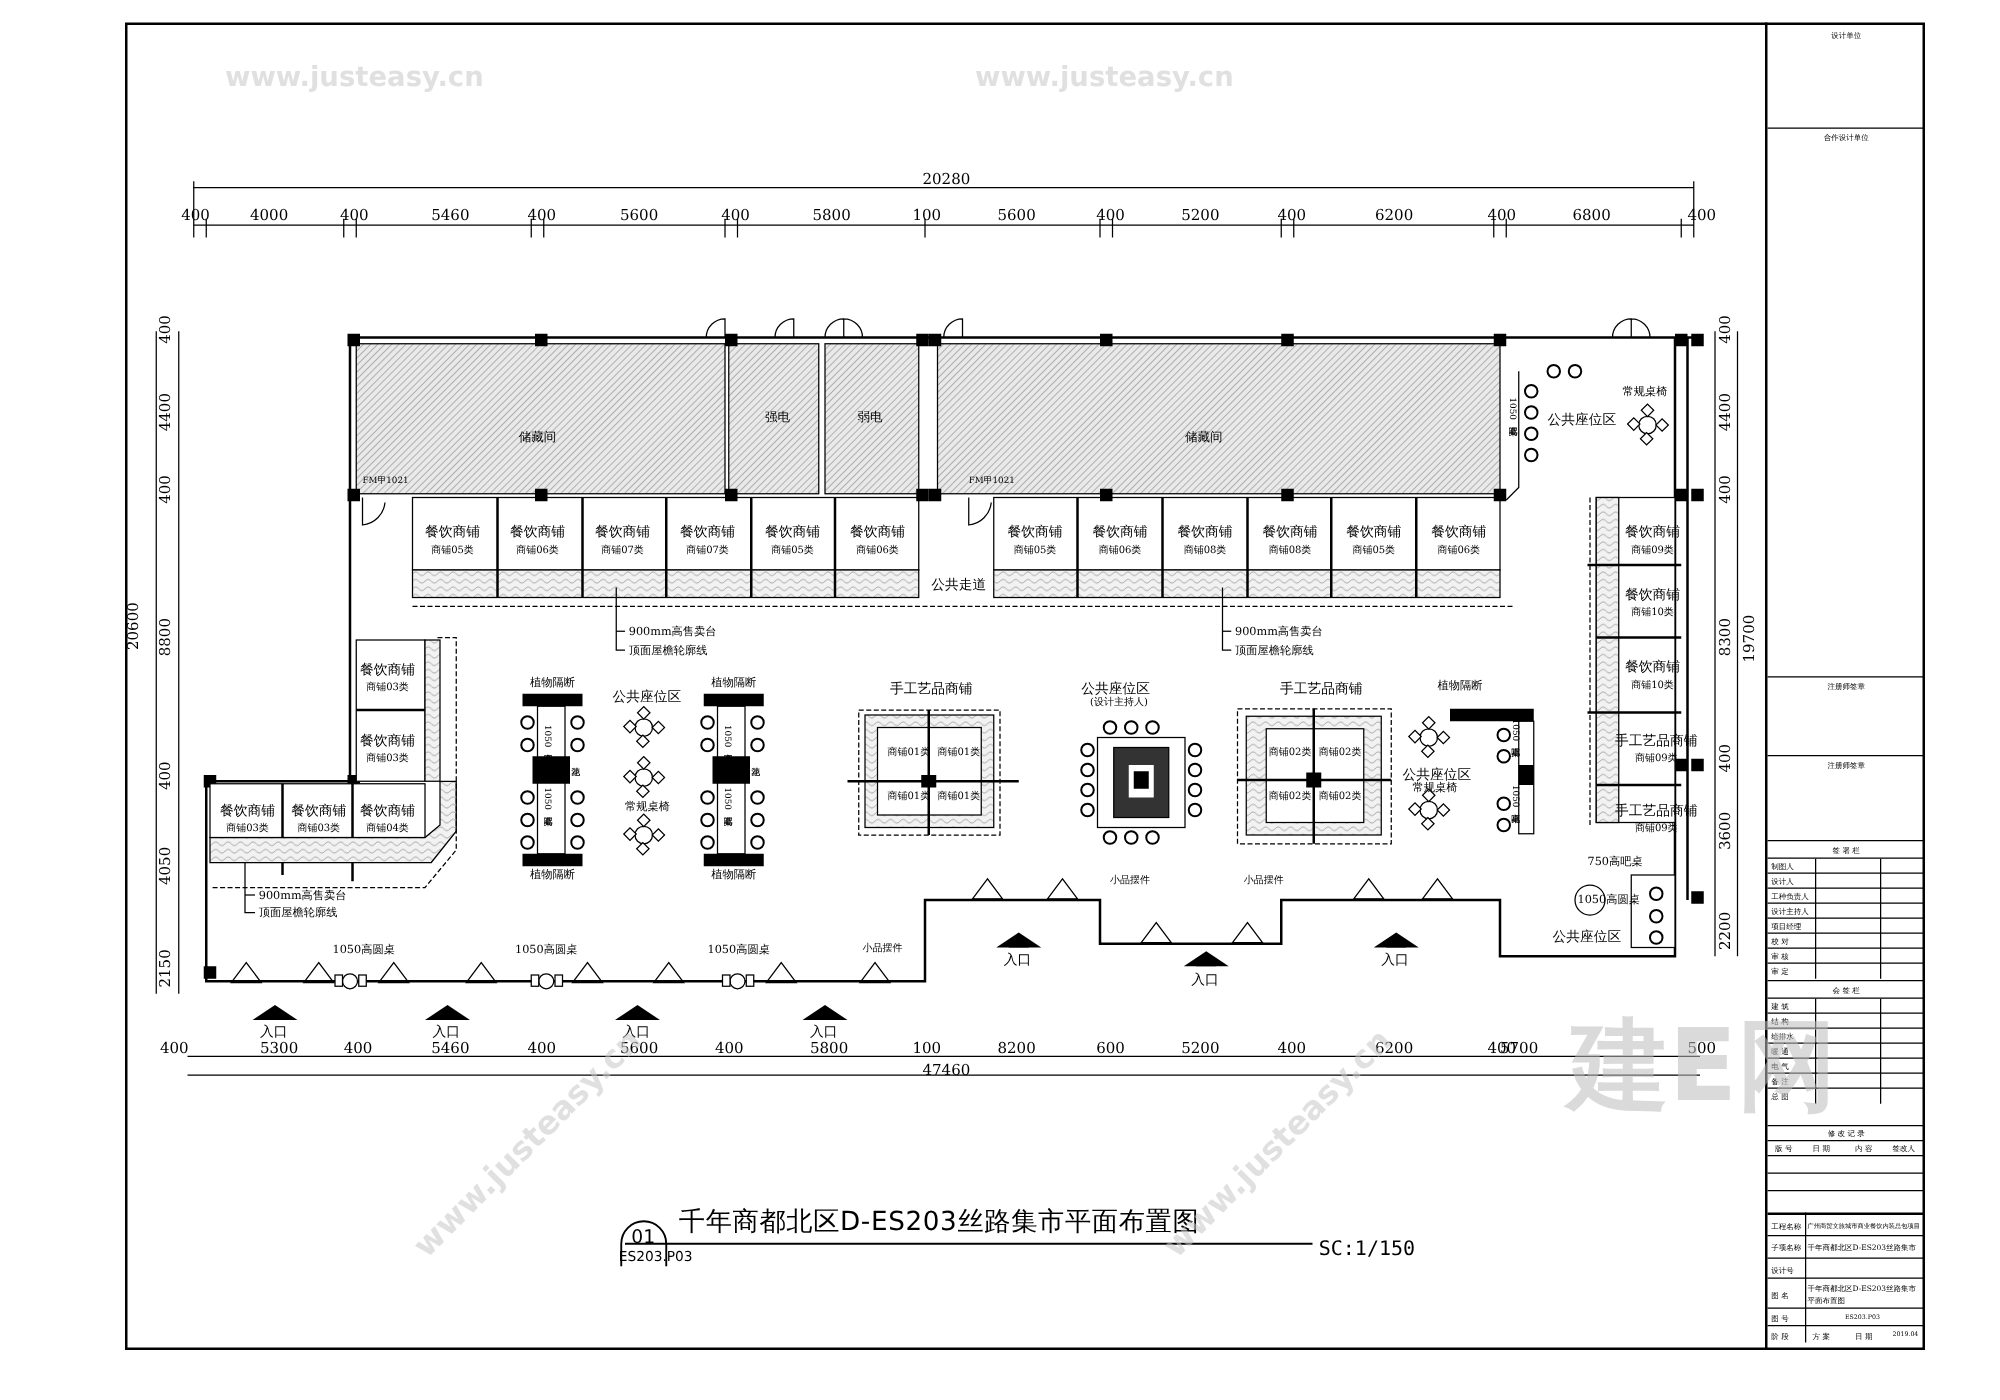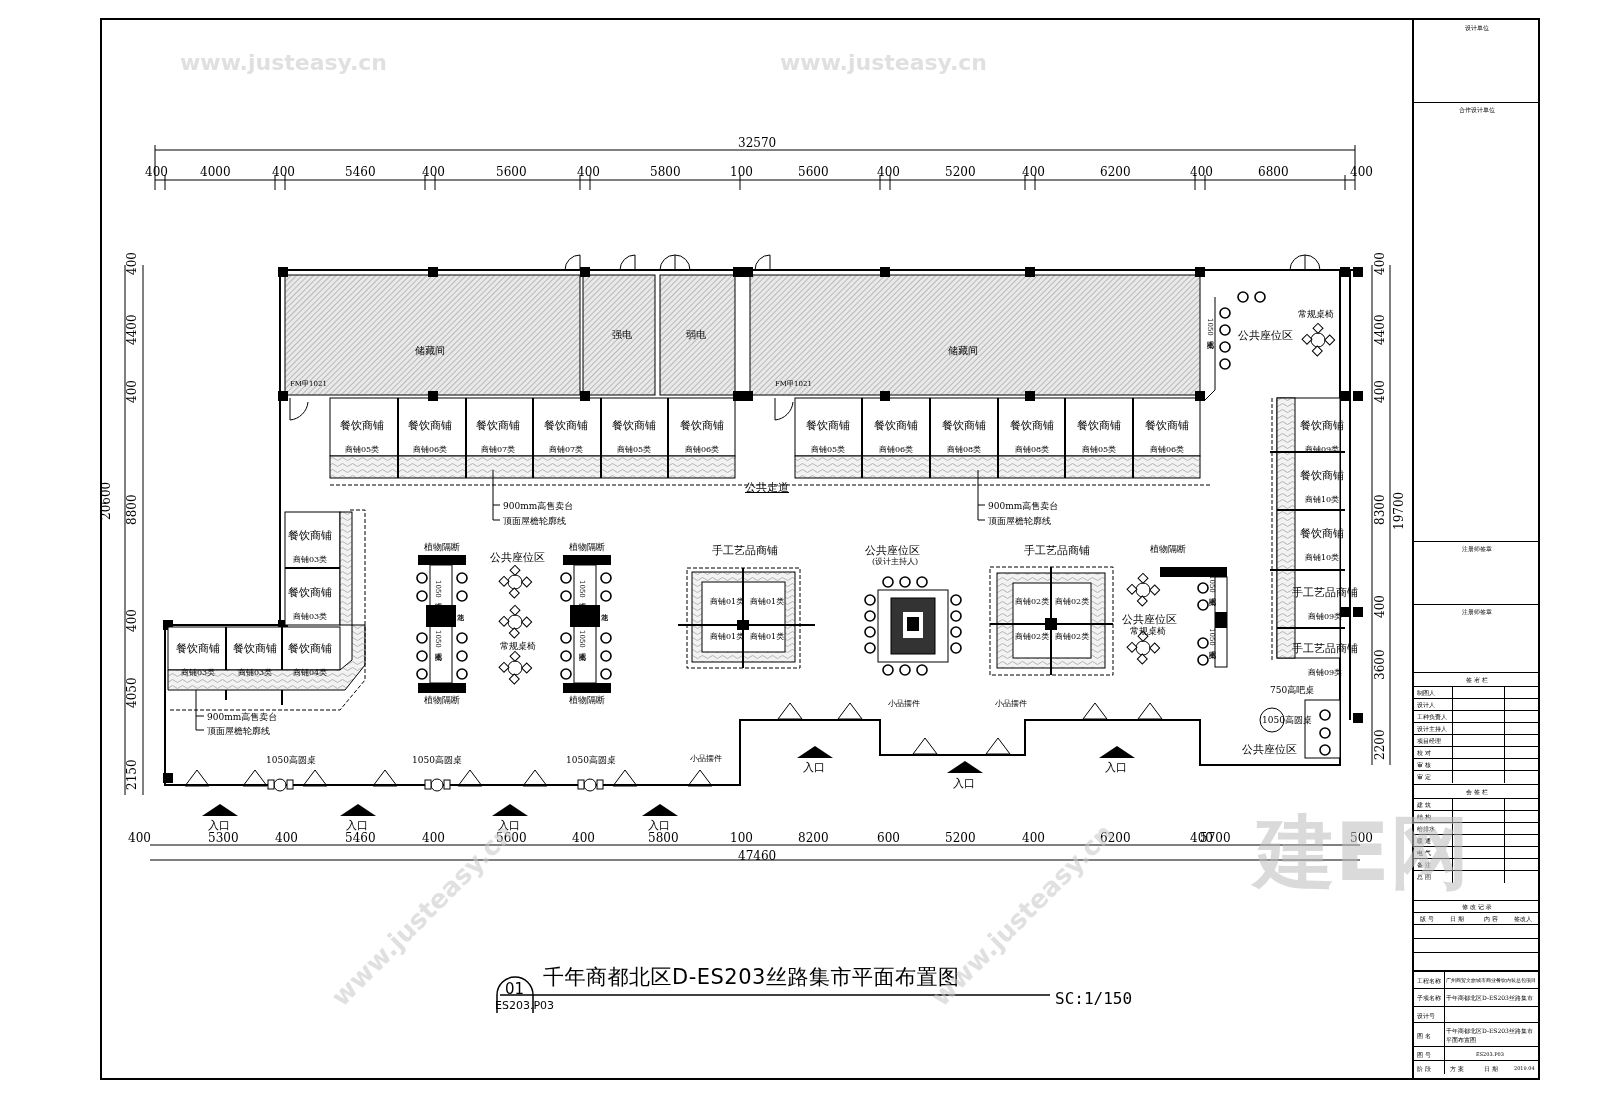--- a/index.html
+++ b/index.html
@@ -4,21 +4,21 @@
 <style>
   html,body{margin:0;padding:0;background:#fff;}
   body{width:1600px;height:1120px;position:relative;overflow:hidden;font-family:"DejaVu Serif","Liberation Serif",serif;color:#000;}
   .abs{position:absolute;}
   .frame-outer{left:0;top:0;width:1600px;height:1120px;background:#fff;}
   .frame-inner{left:100px;top:18px;width:1440px;height:1062px;border:2px solid #000;box-sizing:border-box;}
   .txt{position:absolute;white-space:nowrap;line-height:1;}
   .dim{font-family:"DejaVu Serif","Liberation Serif",serif;font-size:12px;}
   .room-big{font-size:10px;}
   .shop{font-size:11px;text-align:center;}
-  .shop .sub{font-size:8px;display:block;margin-top:15px;}
+  .shop .sub{font-size:8px;display:block;margin-top:5px;}
   .lbl{font-size:9px;}
   .lbl-md{font-size:11px;}
   .title{font-family:"DejaVu Sans","Liberation Sans",sans-serif;font-size:21px;letter-spacing:0.5px;}
   .scale{font-family:"DejaVu Sans Mono","Liberation Mono",monospace;font-size:16px;}
   .tb{position:absolute;left:1412px;top:18px;width:126px;height:1062px;border-left:2px solid #000;box-sizing:border-box;}
   .tb-row{position:absolute;left:0;width:126px;border-top:1px solid #000;box-sizing:border-box;font-size:6px;text-align:center;}
   .tb-cell{position:absolute;font-size:6px;white-space:nowrap;}
   .sig-row{position:absolute;left:0;width:126px;height:12px;border-top:1px solid #000;box-sizing:border-box;}
   .sig-row span{position:absolute;left:3px;top:2px;font-size:6px;}
   .sig-row .c1{position:absolute;left:38px;top:0;height:12px;border-left:1px solid #000;}
@@ -332,21 +332,21 @@
   <polyline points="493,505 500,505" fill="none" stroke="#000"></polyline>
   <polyline points="978,470 978,520 985,520" fill="none" stroke="#000"></polyline>
   <polyline points="978,505 985,505" fill="none" stroke="#000"></polyline>
   <polyline points="196,690 196,730 204,730" fill="none" stroke="#000"></polyline>
   <polyline points="196,716 204,716" fill="none" stroke="#000"></polyline>
 
   <line x1="500" y1="995" x2="1050" y2="995" stroke="#000" stroke-width="1.5"></line>
   <path d="M497 1013 L497 995 A18 18 0 0 1 533 995 L533 1013" fill="none" stroke="#000" stroke-width="1.5"></path>
 </svg>
 
-<div class="txt dim" style="left:738px;top:137px;">32570</div>
+<div class="txt dim" style="left:738px;top:137px;">20280</div>
 <div>
   <div class="txt dim" style="left:145px;top:166px;">400</div>
   <div class="txt dim" style="left:200px;top:166px;">4000</div>
   <div class="txt dim" style="left:272px;top:166px;">400</div>
   <div class="txt dim" style="left:345px;top:166px;">5460</div>
   <div class="txt dim" style="left:422px;top:166px;">400</div>
   <div class="txt dim" style="left:496px;top:166px;">5600</div>
   <div class="txt dim" style="left:577px;top:166px;">400</div>
   <div class="txt dim" style="left:650px;top:166px;">5800</div>
   <div class="txt dim" style="left:730px;top:166px;">100</div>
@@ -402,21 +402,21 @@
   <div class="txt dim" style="left:1374px;top:760px;transform:rotate(-90deg);transform-origin:left top;">2200</div>
   <div class="txt dim" style="left:1393px;top:530px;transform:rotate(-90deg);transform-origin:left top;">19700</div>
 </div>
 
 <div class="txt room-big" style="left:415px;top:346px;">储藏间</div>
 <div class="txt room-big" style="left:612px;top:330px;">强电</div>
 <div class="txt room-big" style="left:686px;top:330px;">弱电</div>
 <div class="txt room-big" style="left:948px;top:346px;">储藏间</div>
 <div class="txt" style="left:290px;top:381px;font-size:7px;">FM甲1021</div>
 <div class="txt" style="left:775px;top:381px;font-size:7px;">FM甲1021</div>
-<div class="txt lbl-md" style="left:745px;top:482px;text-decoration:underline;">公共走道</div>
+<div class="txt lbl-md" style="left:745px;top:462px;">公共走道</div>
 
 <div>
   <div class="txt shop" style="left:340px;top:420px;"><span>餐饮商铺</span><span class="sub">商铺05类</span></div>
   <div class="txt shop" style="left:408px;top:420px;"><span>餐饮商铺</span><span class="sub">商铺06类</span></div>
   <div class="txt shop" style="left:476px;top:420px;"><span>餐饮商铺</span><span class="sub">商铺07类</span></div>
   <div class="txt shop" style="left:544px;top:420px;"><span>餐饮商铺</span><span class="sub">商铺07类</span></div>
   <div class="txt shop" style="left:612px;top:420px;"><span>餐饮商铺</span><span class="sub">商铺05类</span></div>
   <div class="txt shop" style="left:680px;top:420px;"><span>餐饮商铺</span><span class="sub">商铺06类</span></div>
 </div>
 

